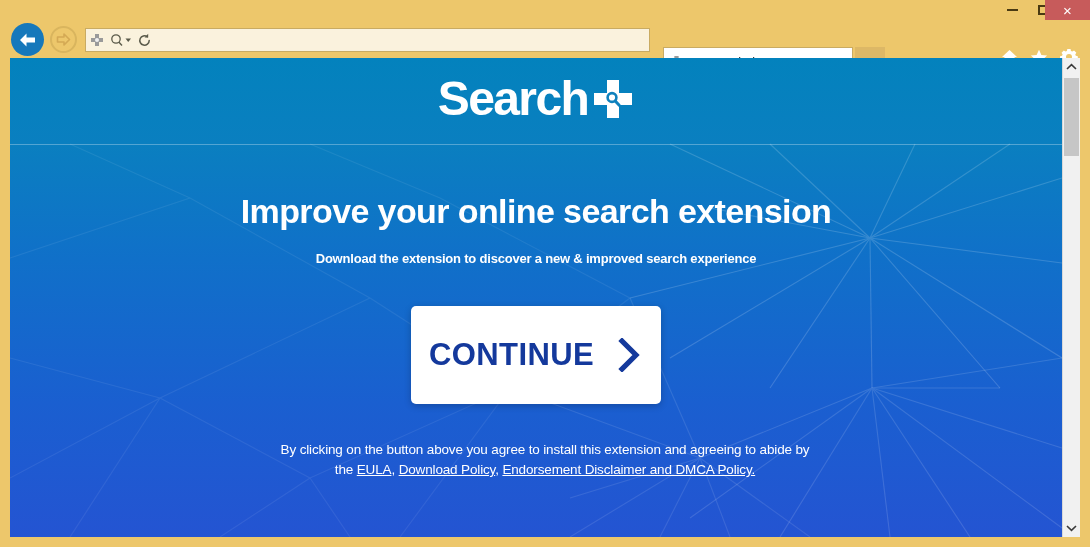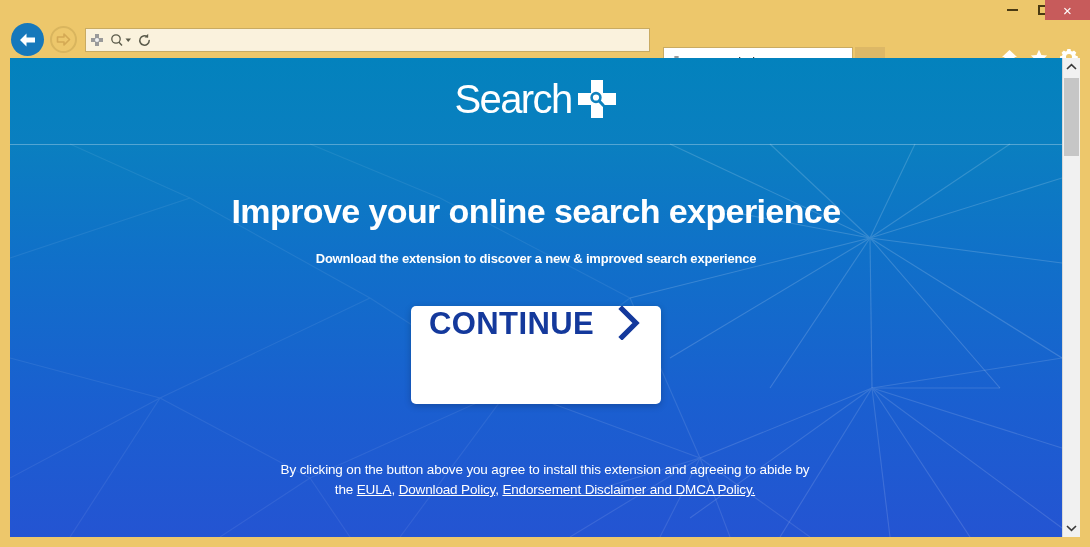--- a/index.html
+++ b/index.html
@@ -116,21 +116,21 @@
   }
   #band-divider {
     position:absolute; left:0; top:86px; width:1052px; height:1px;
     background:rgba(255,255,255,0.30);
   }
   #logo {
     display:flex; align-items:center; justify-content:center;
     transform:translateY(-2px);
   }
   #logo-word {
-    color:#ffffff; font-size:40px; font-weight:400;
+    color:#ffffff; font-size:48px; font-weight:700;
     letter-spacing:-1.6px; line-height:46px;
   }
   #logo-mark { margin-left:4px; display:block; }
 
   
   #content {
     position:absolute; left:0; top:86px; width:1052px; height:393px;
     text-align:center;
   }
   #headline {
@@ -141,28 +141,28 @@
   #subhead {
     margin-top:18px;
     color:#ffffff; font-size:13px; font-weight:700;
     letter-spacing:-0.2px; line-height:21px;
   }
   #cta-wrap { margin-top:37px; display:flex; justify-content:center; }
   #cta {
     width:250px; height:98px; background:#ffffff; border:none;
     border-radius:5px; cursor:pointer;
     box-shadow:0 2px 7px rgba(0,0,0,0.22);
-    display:flex; align-items:flex-start; justify-content:center; gap:23px;
+    display:flex; align-items:center; justify-content:center; gap:23px;
   }
   #cta-label {
     color:#14399c; font-size:31px; font-weight:700; letter-spacing:0.4px;
   }
   #cta-chevron { display:block; }
   #legal {
-    margin-top:56px; color:#ffffff;
+    margin-top:36px; color:#ffffff;
     font-size:13.5px; line-height:20px; letter-spacing:-0.15px;padding-left:18px;
   }
   #legal a { color:#ffffff; }
 
   
   #scrollbar {
     position:absolute; right:0; top:0; width:18px; height:479px;
     background:#f1f1f1; border-left:1px solid #d8d8d8;
   }
   .sb-btn {
@@ -325,21 +325,21 @@
             <path d="M15 2 H27 V15 H40 V27 H27 V40 H15 V27 H2 V15 H15 Z" fill="#ffffff"></path>
             <circle cx="20" cy="19.5" r="4.4" fill="none" stroke="#0f81bd" stroke-width="2.6"></circle>
             <line x1="23.2" y1="23" x2="27.2" y2="27.2" stroke="#0f81bd" stroke-width="3" stroke-linecap="round"></line>
           </svg>
         </div>
       </div>
       <div id="band-divider"></div>
 
       <div id="content">
 
-        <h1 id="headline">Improve your online search experience</h1>
+        <h1 id="headline">Improve your online search extension</h1>
 
         <p id="subhead">Download the extension to discover a new &amp; improved search experience</p>
 
         <div id="cta-wrap">
           <button id="cta">
             <span id="cta-label">CONTINUE</span>
             <svg id="cta-chevron" width="26" height="34" viewBox="0 0 26 34">
               <path d="M5 3 L19 17 L5 31" fill="none" stroke="#14399c" stroke-width="5.2" stroke-linecap="square" stroke-linejoin="miter"></path>
             </svg>
           </button>

